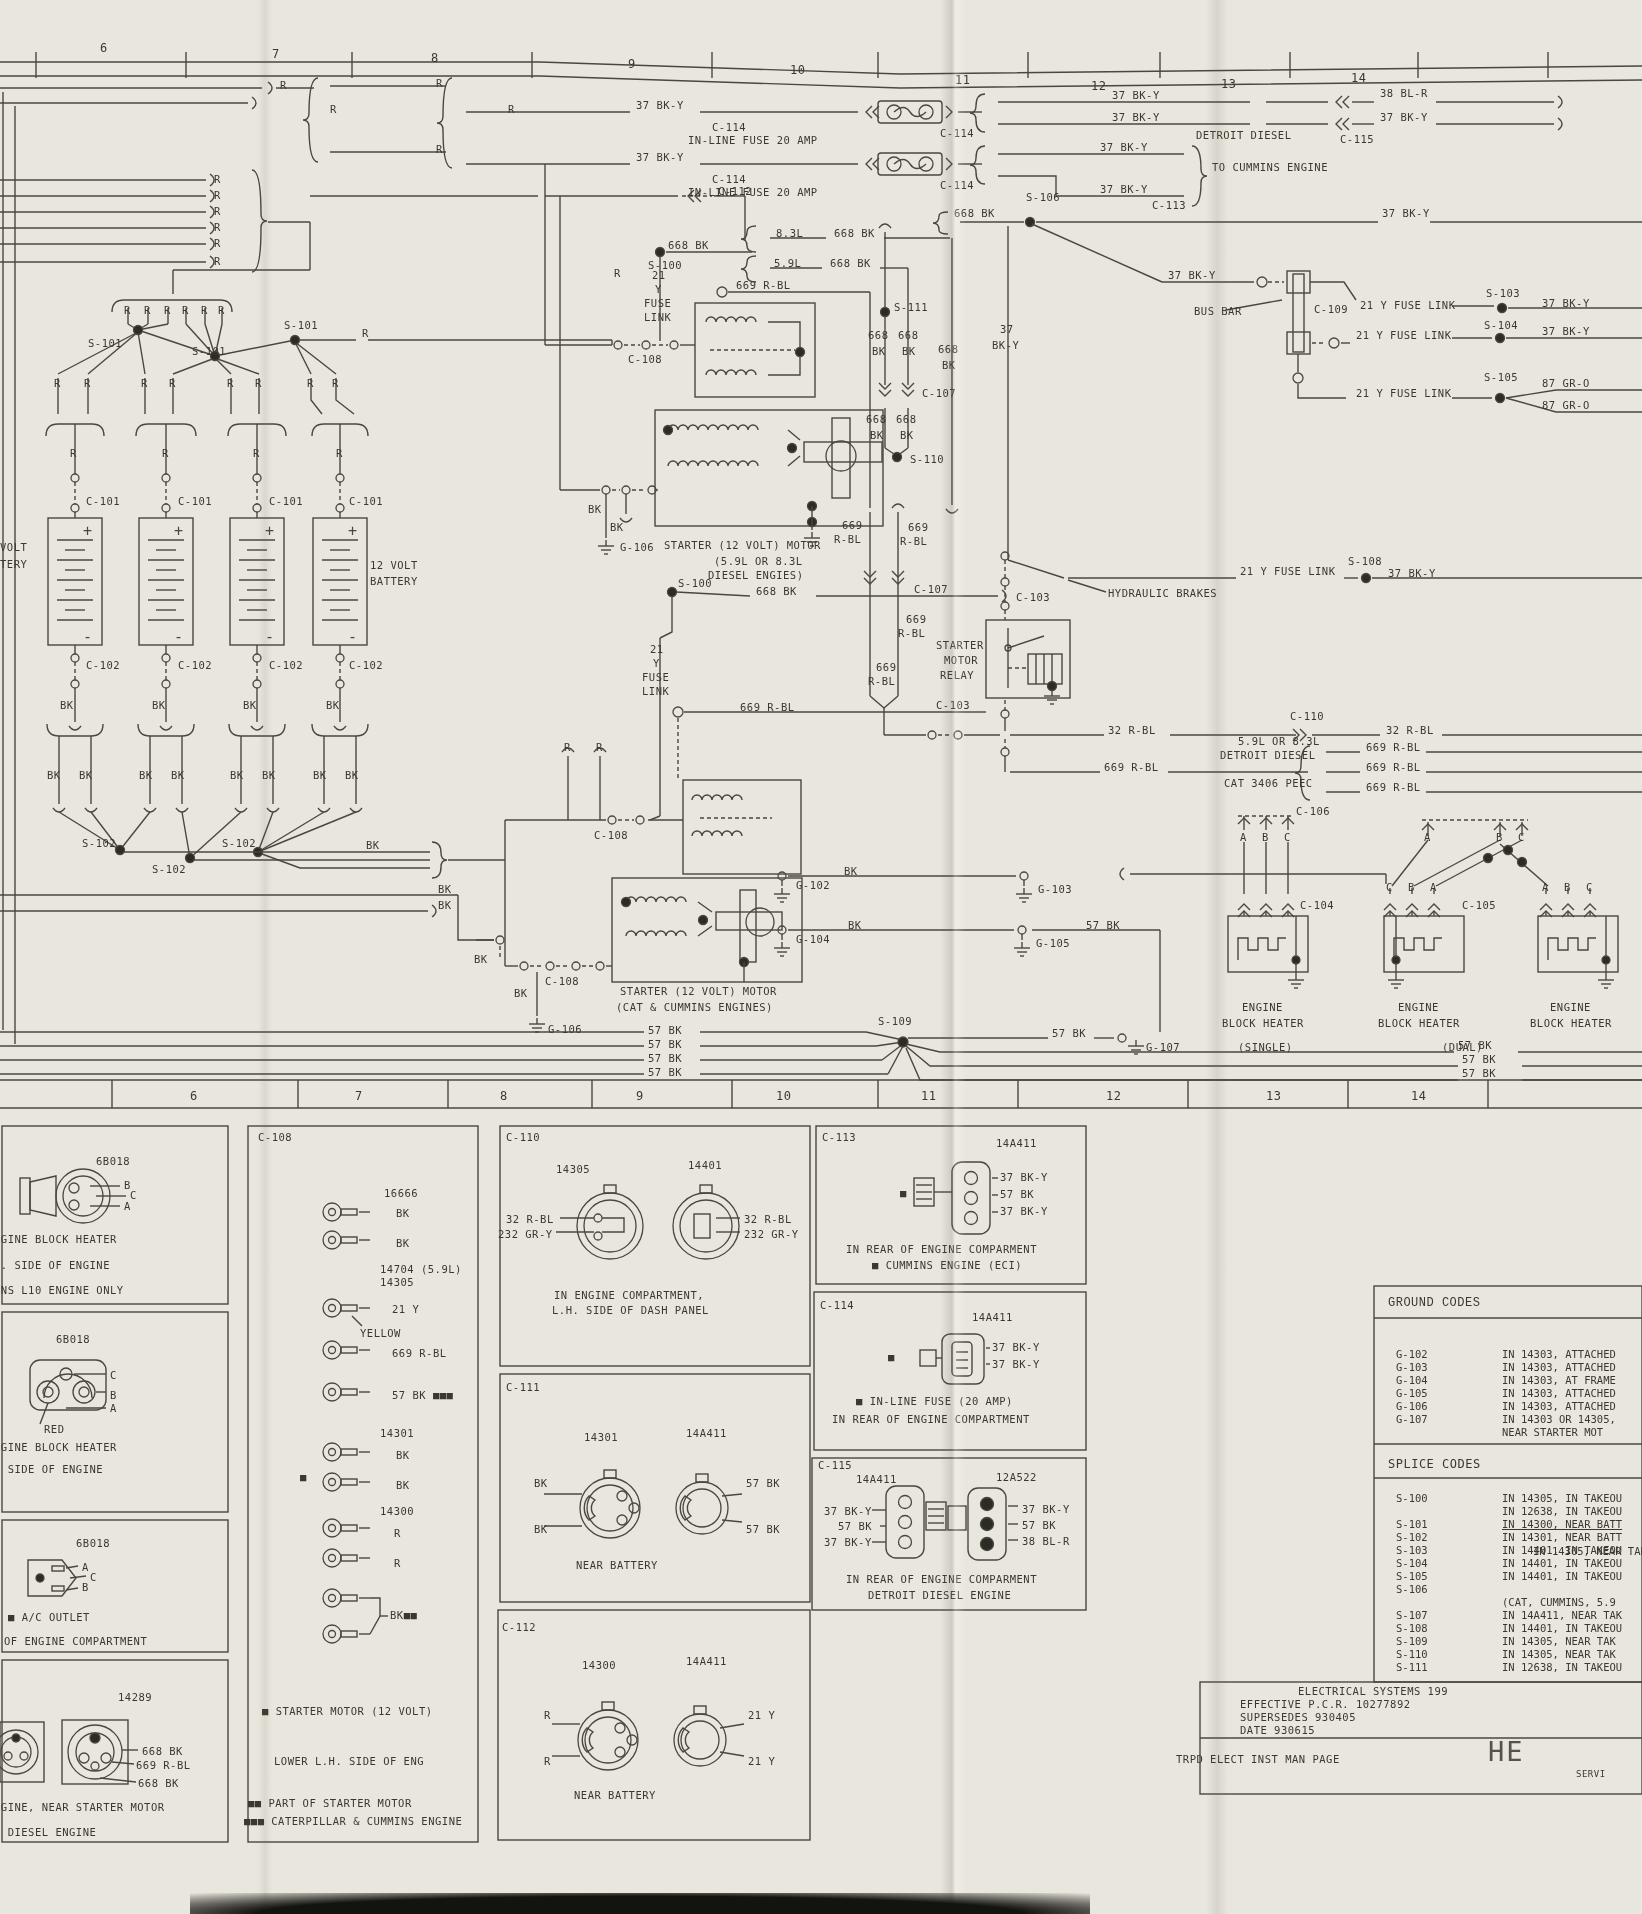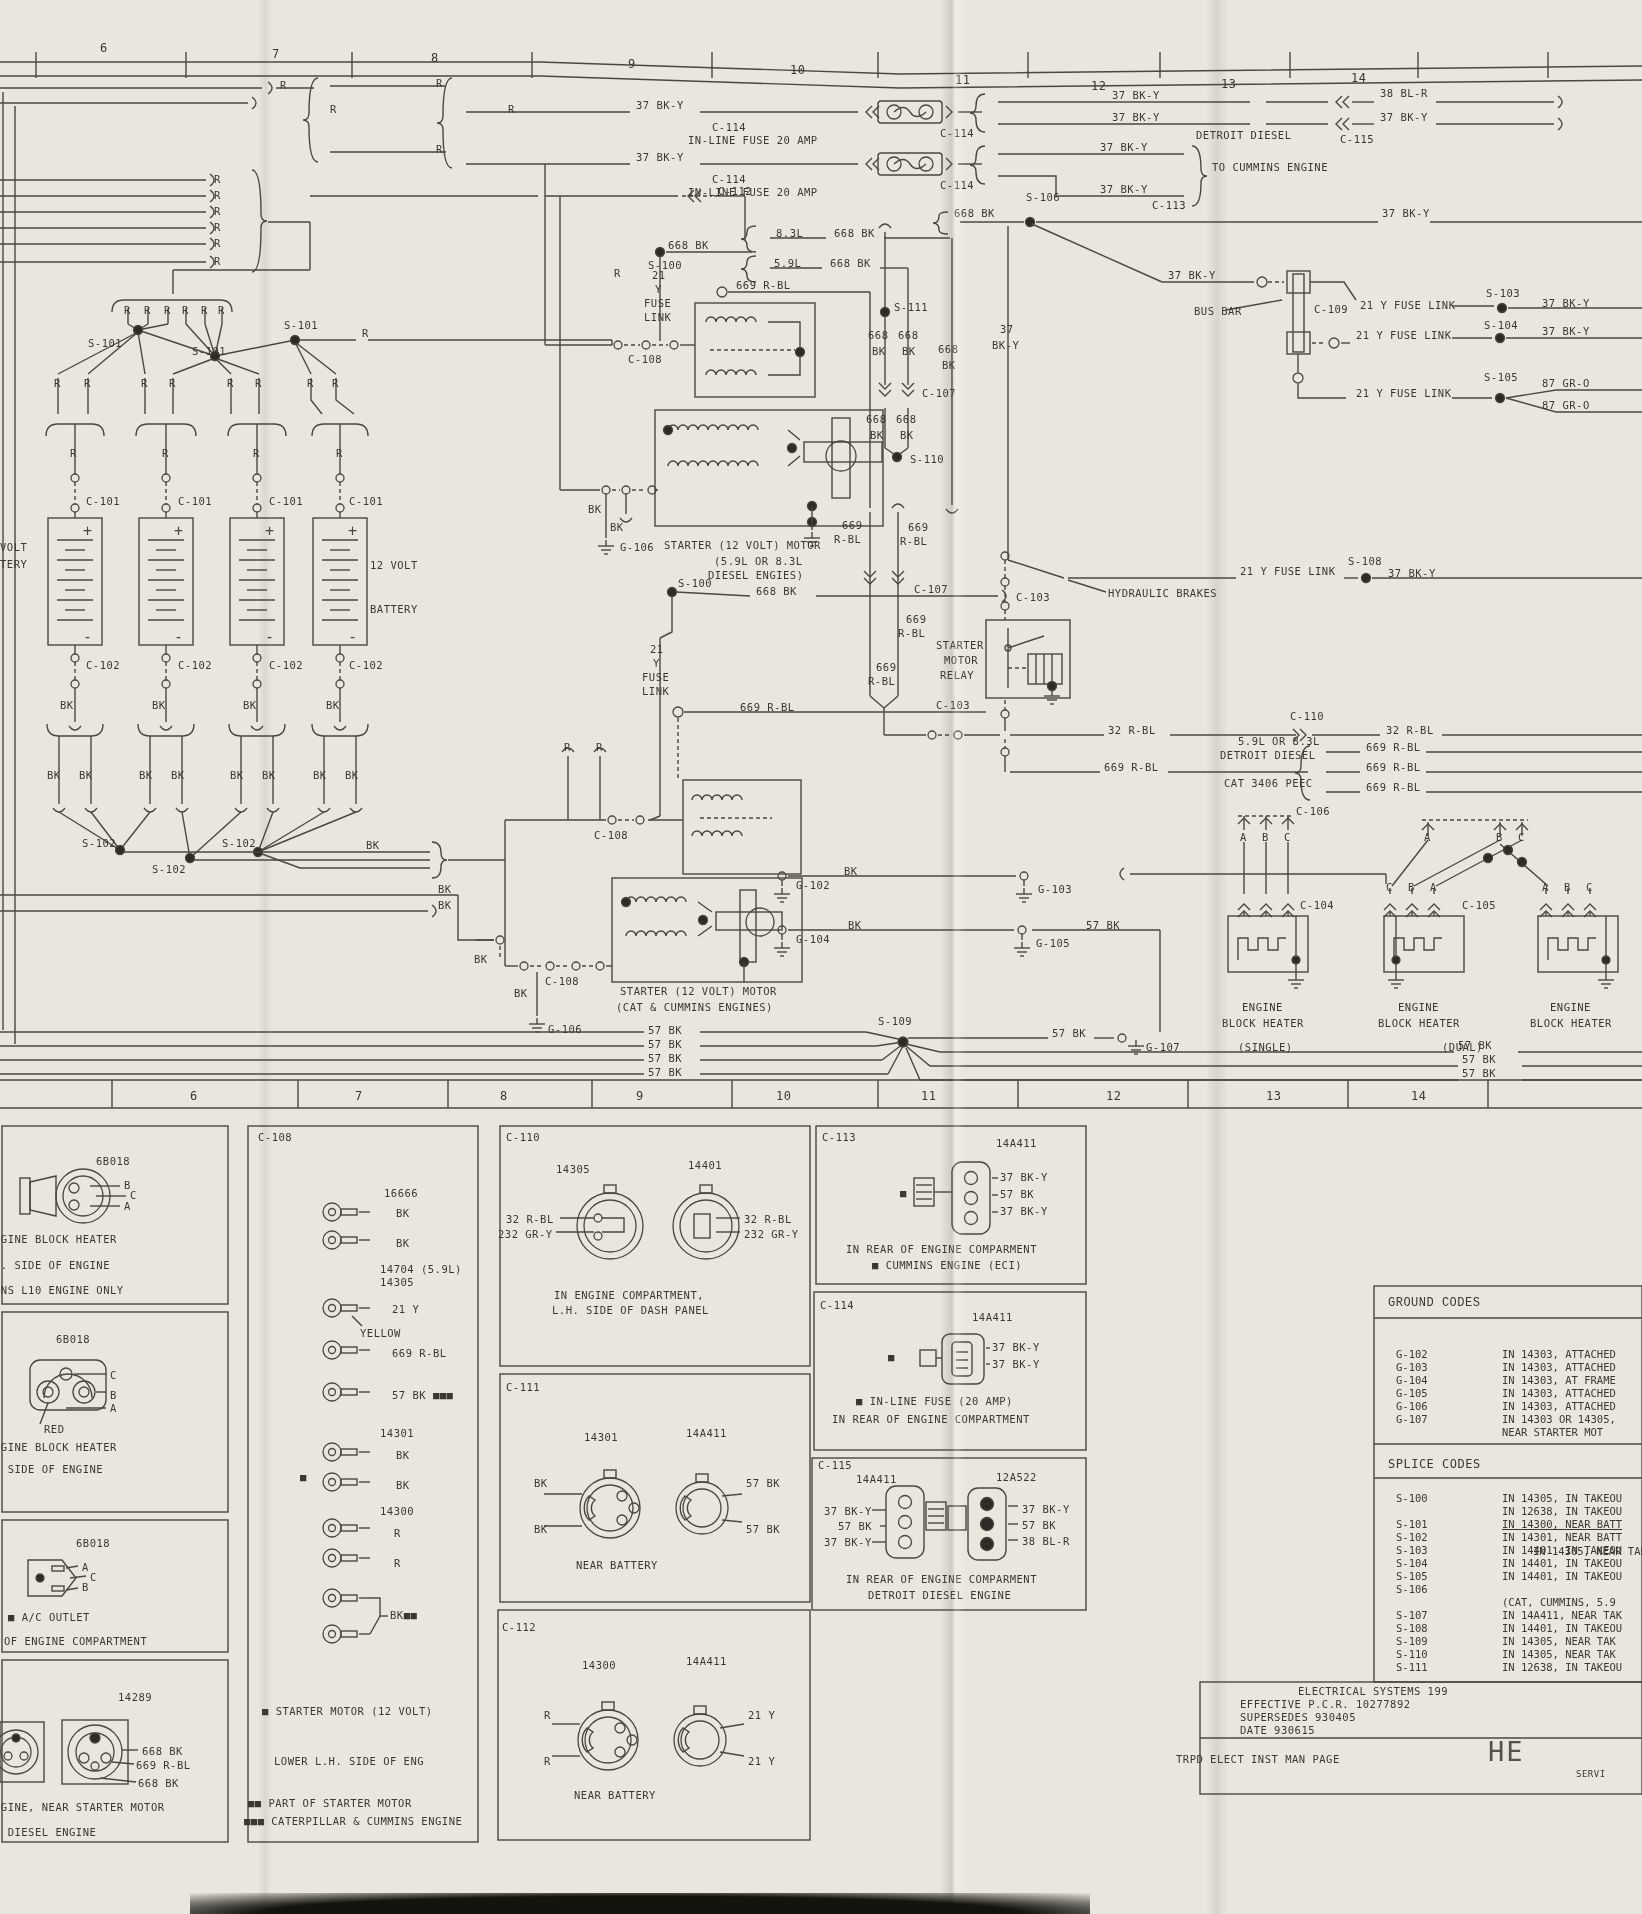--- a/index.html
+++ b/index.html
@@ -881,21 +881,21 @@
       <span class="lab" style="left: 162px; top: 448px;">R</span>
       <span class="lab" style="left: 253px; top: 448px;">R</span>
       <span class="lab" style="left: 336px; top: 448px;">R</span>
       <span class="lab" style="left: 86px; top: 496px;">C-101</span>
       <span class="lab" style="left: 178px; top: 496px;">C-101</span>
       <span class="lab" style="left: 269px; top: 496px;">C-101</span>
       <span class="lab" style="left: 349px; top: 496px;">C-101</span>
       <span class="lab" style="left: 0px; top: 542px;">VOLT</span>
       <span class="lab" style="left: 0px; top: 559px;">TERY</span>
       <span class="lab" style="left: 370px; top: 560px;">12 VOLT</span>
-      <span class="lab" style="left: 370px; top: 576px; margin-top: 28px;">BATTERY</span>
+      <span class="lab" style="left: 370px; top: 576px;">BATTERY</span>
       <span class="lab" style="left: 86px; top: 660px;">C-102</span>
       <span class="lab" style="left: 178px; top: 660px;">C-102</span>
       <span class="lab" style="left: 269px; top: 660px;">C-102</span>
       <span class="lab" style="left: 349px; top: 660px;">C-102</span>
       <span class="lab" style="left: 60px; top: 700px;">BK</span>
       <span class="lab" style="left: 152px; top: 700px;">BK</span>
       <span class="lab" style="left: 243px; top: 700px;">BK</span>
       <span class="lab" style="left: 326px; top: 700px;">BK</span>
       <span class="lab" style="left: 47px; top: 770px;">BK</span>
       <span class="lab" style="left: 79px; top: 770px;">BK</span>

